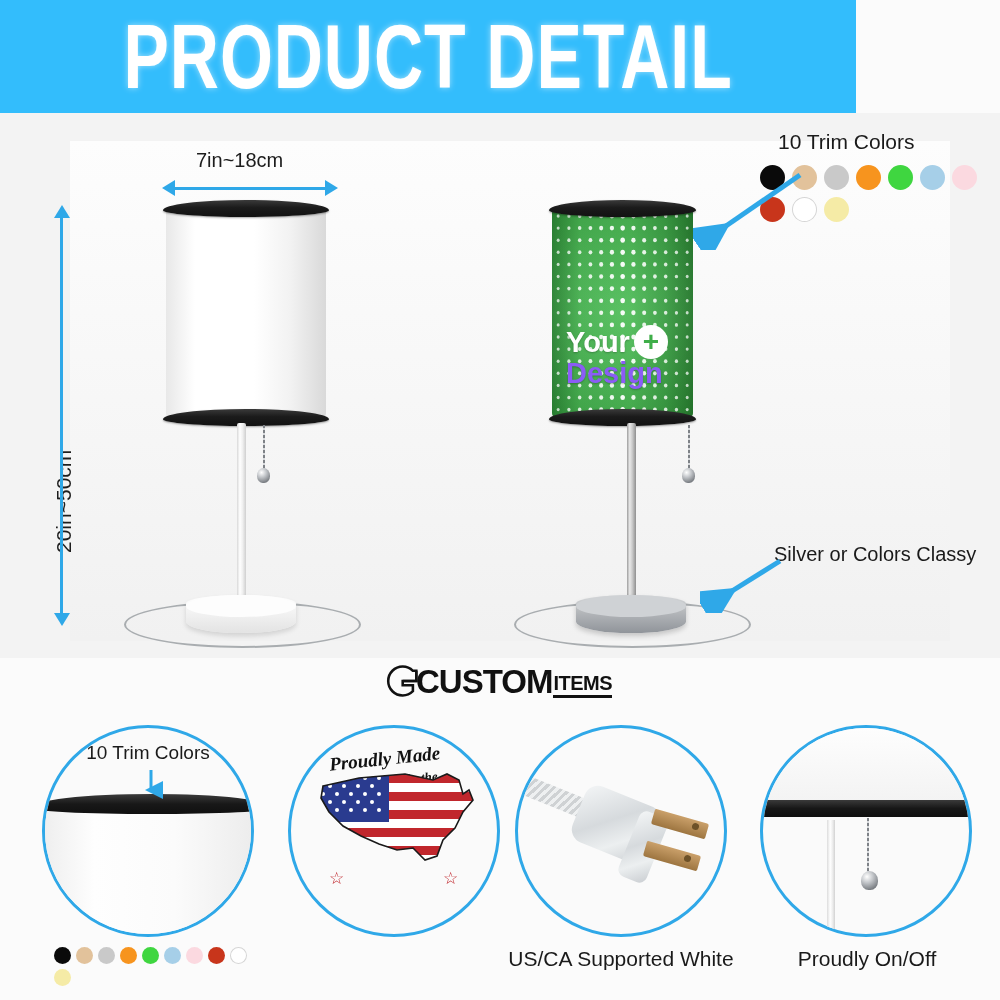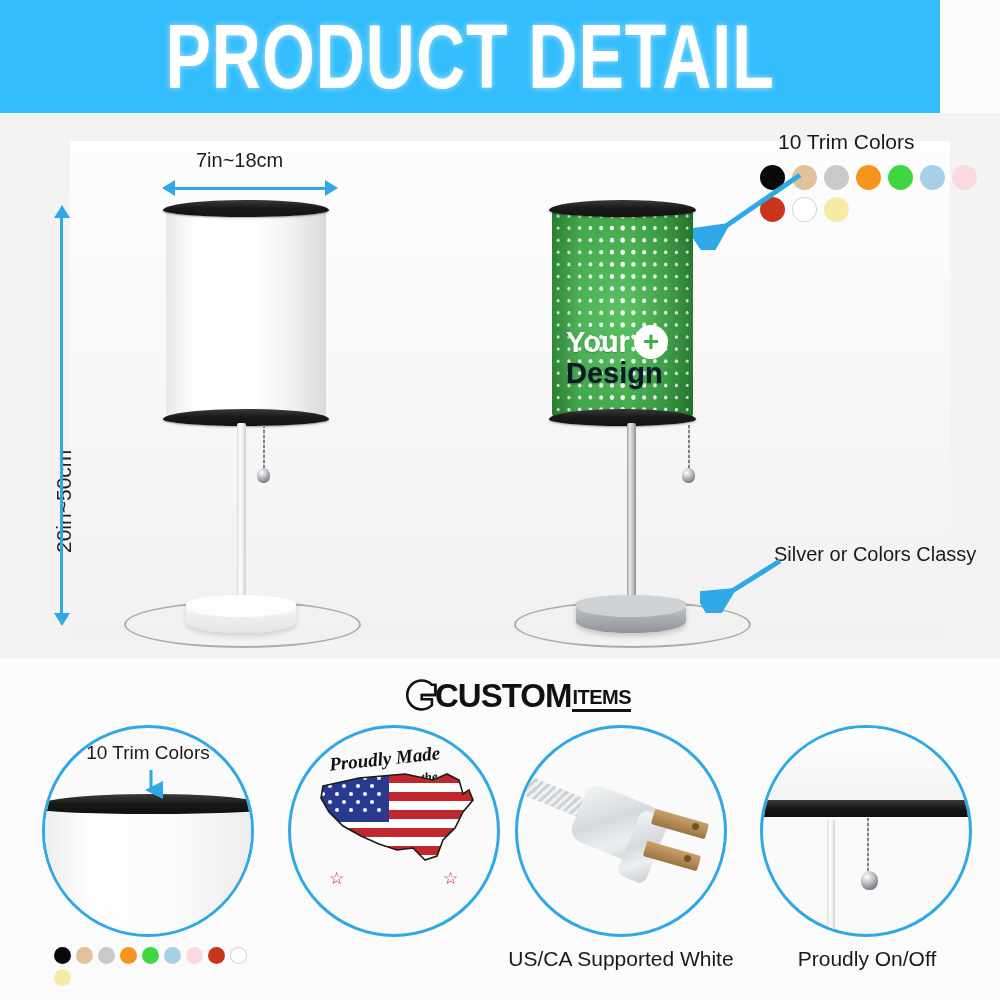--- a/index.html
+++ b/index.html
@@ -6,21 +6,21 @@
   html, body {
     width: 1000px; height: 1000px;
     font-family: "Liberation Sans", sans-serif;
     background: #ffffff;
     overflow: hidden;
   }
   #page { position: relative; width: 1000px; height: 1000px; background: #fbfbfb; }
 
   
   .banner {
-    position: absolute; left: 0; top: 0; width: 940px; height: 113px;
+    position: absolute; left: 0; top: 0; width: 856px; height: 113px;
     background: #33bdfc;
     display: flex; align-items: center; justify-content: center;
   }
   .banner-title {
     color: #ffffff;
     font-family: "Liberation Sans Narrow", "Liberation Sans", sans-serif;
     font-size: 74px; font-weight: bold; letter-spacing: 1px;
     transform: scaleX(0.92) scaleY(1.22);
     text-shadow: 0 0 6px rgba(255,255,255,.55);
     white-space: nowrap;
@@ -441,21 +441,21 @@
           </div>
         <div class="trim-top"></div>
         <div class="trim-bottom"></div>
 
         <div style="position:absolute; left:14px; top:116px; width:140px;">
           <div style="display:flex; align-items:center; gap:4px;">
             <span style="color:#fff; font-size:29px; font-weight:bold; text-shadow:0 1px 2px rgba(0,0,0,.25);">Your</span>
             <span style="width:34px; height:34px; border-radius:50%; background:#fff; color:#3fae49;
                          display:flex; align-items:center; justify-content:center; font-size:28px; font-weight:bold; line-height:1;">+</span>
           </div>
-          <div style="color:#0f172a; font-size:29px; font-weight:bold; margin-top:-2px; text-shadow:0 1px 2px rgba(0,0,0,.25);">Design</div>
+          <div style="color:#8b5cf6; font-size:29px; font-weight:bold; margin-top:-2px; text-shadow:0 1px 2px rgba(0,0,0,.25);">Design</div>
         </div>
       </div>
 
       <div class="chain" style="left:688px; top:312px; height:46px;"></div>
       <div class="chain-ball" style="left:682px; top:355px;"></div>
 
       <div class="pole silver" style="left:627px; top:310px; height:200px;"></div>
 
       <div class="cord-ring" style="left:514px; top:488px; width:237px; height:47px;"></div>
       <div class="base silver" style="left:576px; top:482px; width:110px; height:38px;">
@@ -467,21 +467,21 @@
     <svg style="position:absolute; left:700px; top:440px;" width="90" height="60">
       <defs>
         <marker id="ahblue2" markerWidth="8" markerHeight="8" refX="5" refY="4" orient="auto">
           <path d="M8,0 L0,4 L8,8 z" fill="#2fa8e8"></path>
         </marker>
       </defs>
       <line x1="80" y1="8" x2="16" y2="48" stroke="#2fa8e8" stroke-width="5" marker-end="url(#ahblue2)"></line>
     </svg>
   </div>
 
-  <div class="logo" style="left:403px; top:664px;margin-top:14px;">
+  <div class="logo" style="left:384px; top:664px;">
     <svg class="logo-c" viewBox="0 0 40 40">
       <path d="M34,8 A17,17 0 1 0 34,32 L34,25 L22,25 L22,20 L38,20 L38,8 Z" fill="none" stroke="#111" stroke-width="3"></path>
       <path d="M22,20 L38,20 L38,8" fill="none" stroke="#111" stroke-width="3"></path>
     </svg>
     <span class="logo-custom">CUSTOM</span>
     <div class="logo-witch-wrap">
       <span class="logo-witch">ITEMS</span>
       <span class="logo-rule"></span>
     </div>
   </div>

